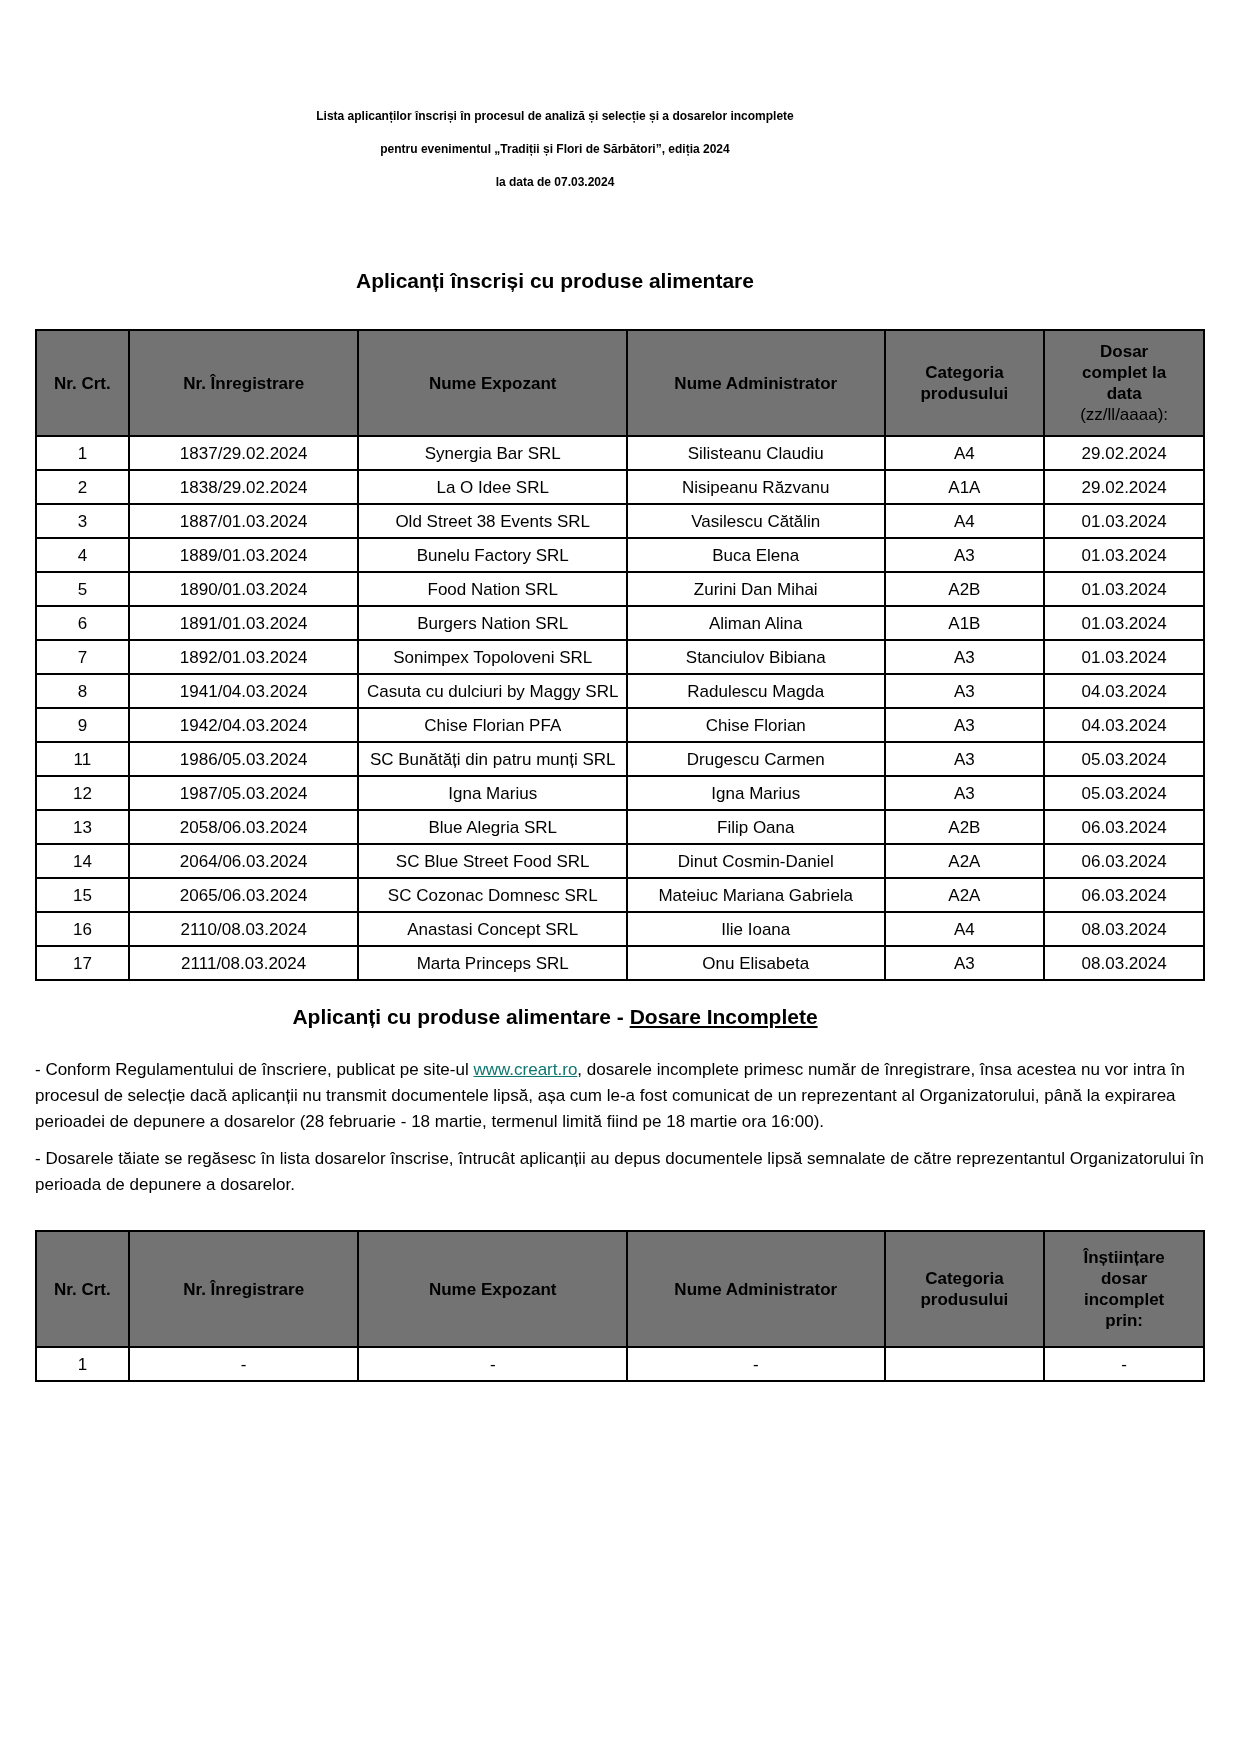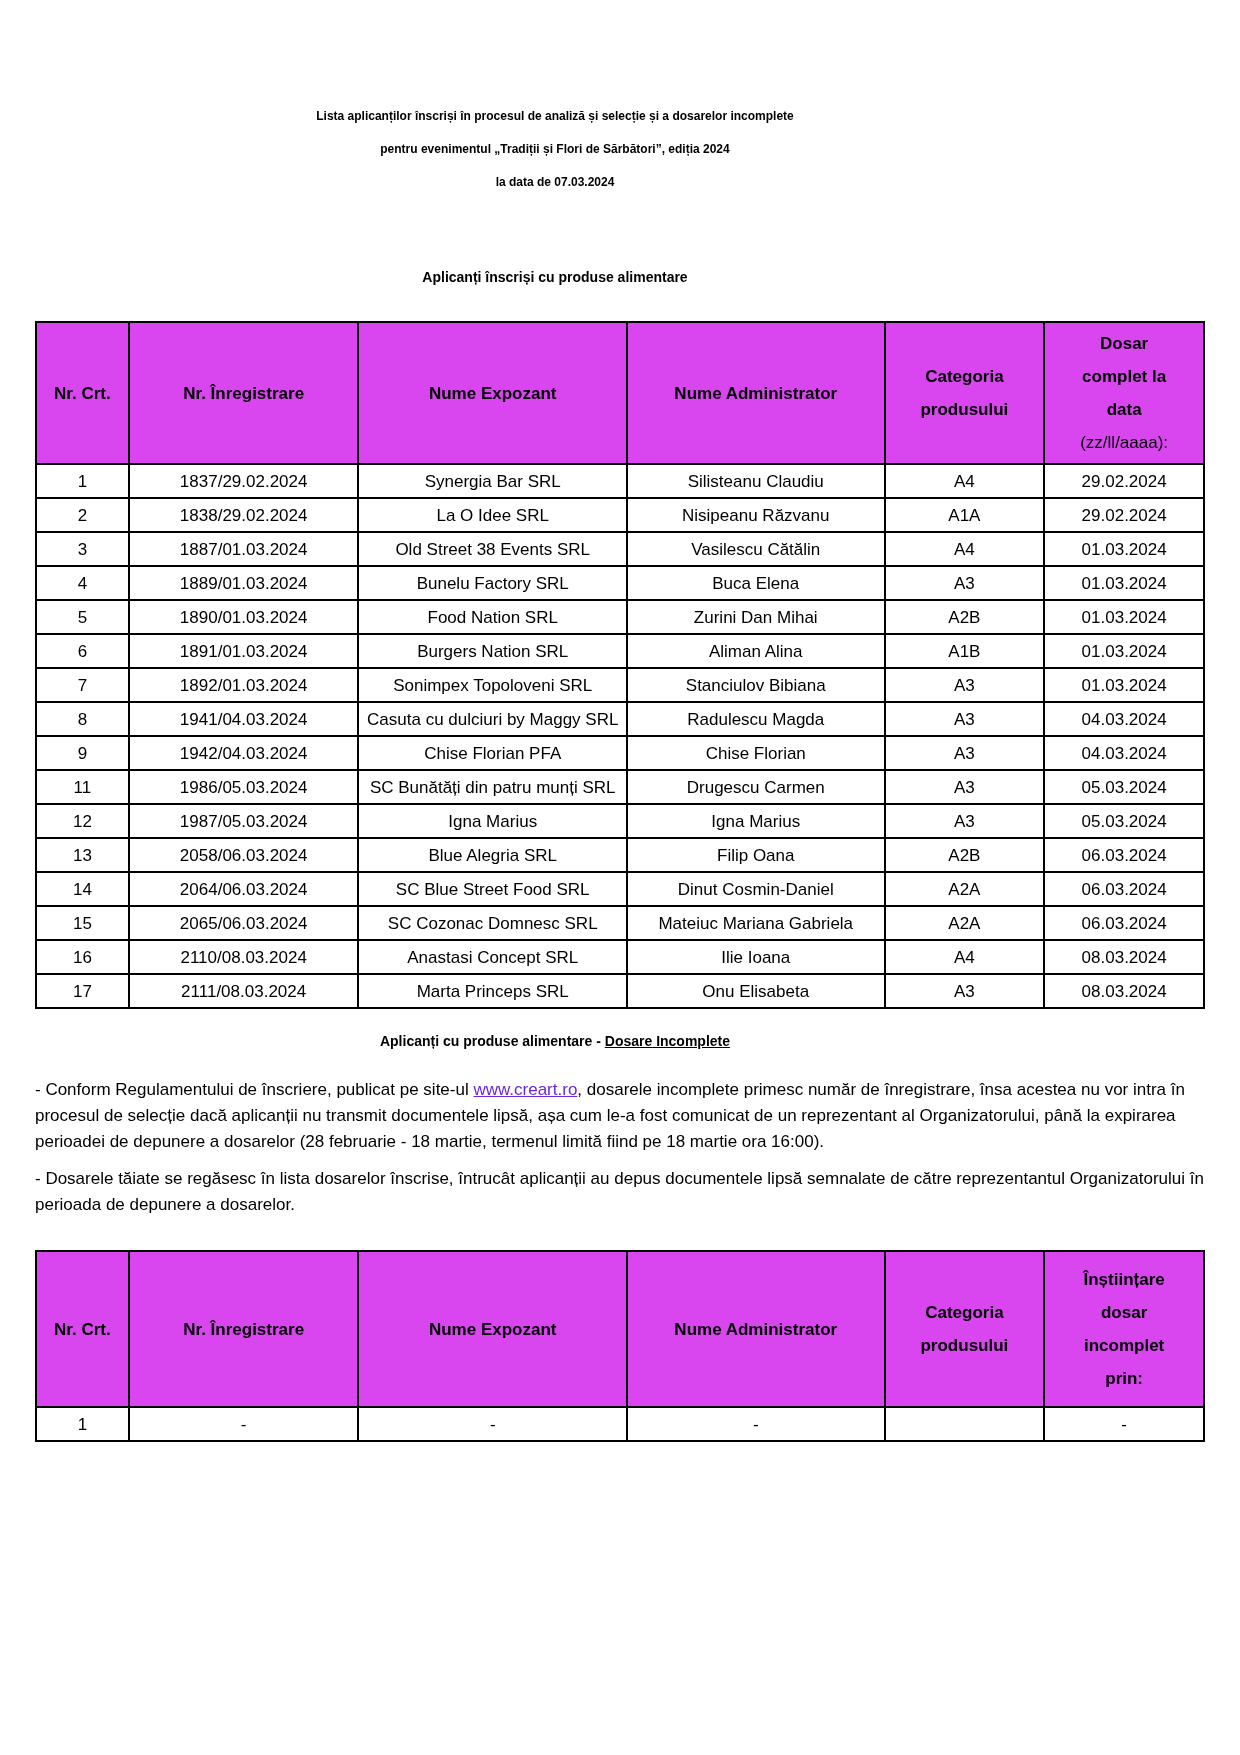--- a/index.html
+++ b/index.html
@@ -9,53 +9,53 @@
     font-family:"Liberation Sans", sans-serif;
     color:#000000;
     position:relative;
   }
   .content { padding:100px 35px 0 35px; }
 
   
   .center-col { margin-right:130px; text-align:center; }
 
   .doc-title { font-weight:bold; font-size:12px; line-height:33px; }
-  .section-heading { font-weight:bold; font-size:14px; }
+  .section-heading { font-weight:bold; font-size:21px; }
   .heading-1 { margin-top:70px; }
   .heading-2 { margin-top:24px; }
   .underline { text-decoration:underline; }
 
   .table-wrap-1 { margin-top:36px; }
   .table-wrap-2 { margin-top:32px; }
 
   table { width:100%; border-collapse:collapse; table-layout:fixed; }
   th, td {
     border:2px solid #000;
     text-align:center; vertical-align:middle;
     font-size:17px; padding:4px 3px;
     overflow-wrap:break-word;
   }
-  th { background:#d946ef; font-weight:bold; line-height:33px; }
+  th { background:#737373; font-weight:bold; line-height:21px; }
   thead tr { height:106px; }
   .table-2 thead tr { height:116px; }
   tbody td { height:34px; line-height:21px; }
   .th-note { font-weight:normal; }
   .table-1 th:last-child .th-label { max-width:100px; margin:0 auto; }
   .table-2 th:last-child .th-label { max-width:92px;  margin:7px auto; }
 
   .col-1 { width:7.95%; }
   .col-2 { width:19.66%; }
   .col-3 { width:22.99%; }
   .col-4 { width:22.05%; }
   .col-5 { width:13.68%; }
   .col-6 { width:13.67%; }
 
   .paragraphs { margin-top:28px; font-size:17px; line-height:26px; }
   .para + .para { margin-top:11px; }
-  a.doc-link { color:#6d28d9; text-decoration:underline; cursor:pointer; }
+  a.doc-link { color:#0f766e; text-decoration:underline; cursor:pointer; }
 </style>
 </head>
 <body>
 
 <div class="content">
 
   <div class="doc-title center-col">
     <div>Lista aplicanților înscriși în procesul de analiză și selecție și a dosarelor incomplete</div>
     <div>pentru evenimentul „Tradiții și Flori de Sărbători”, ediția 2024</div>
     <div>la data de 07.03.2024</div>

